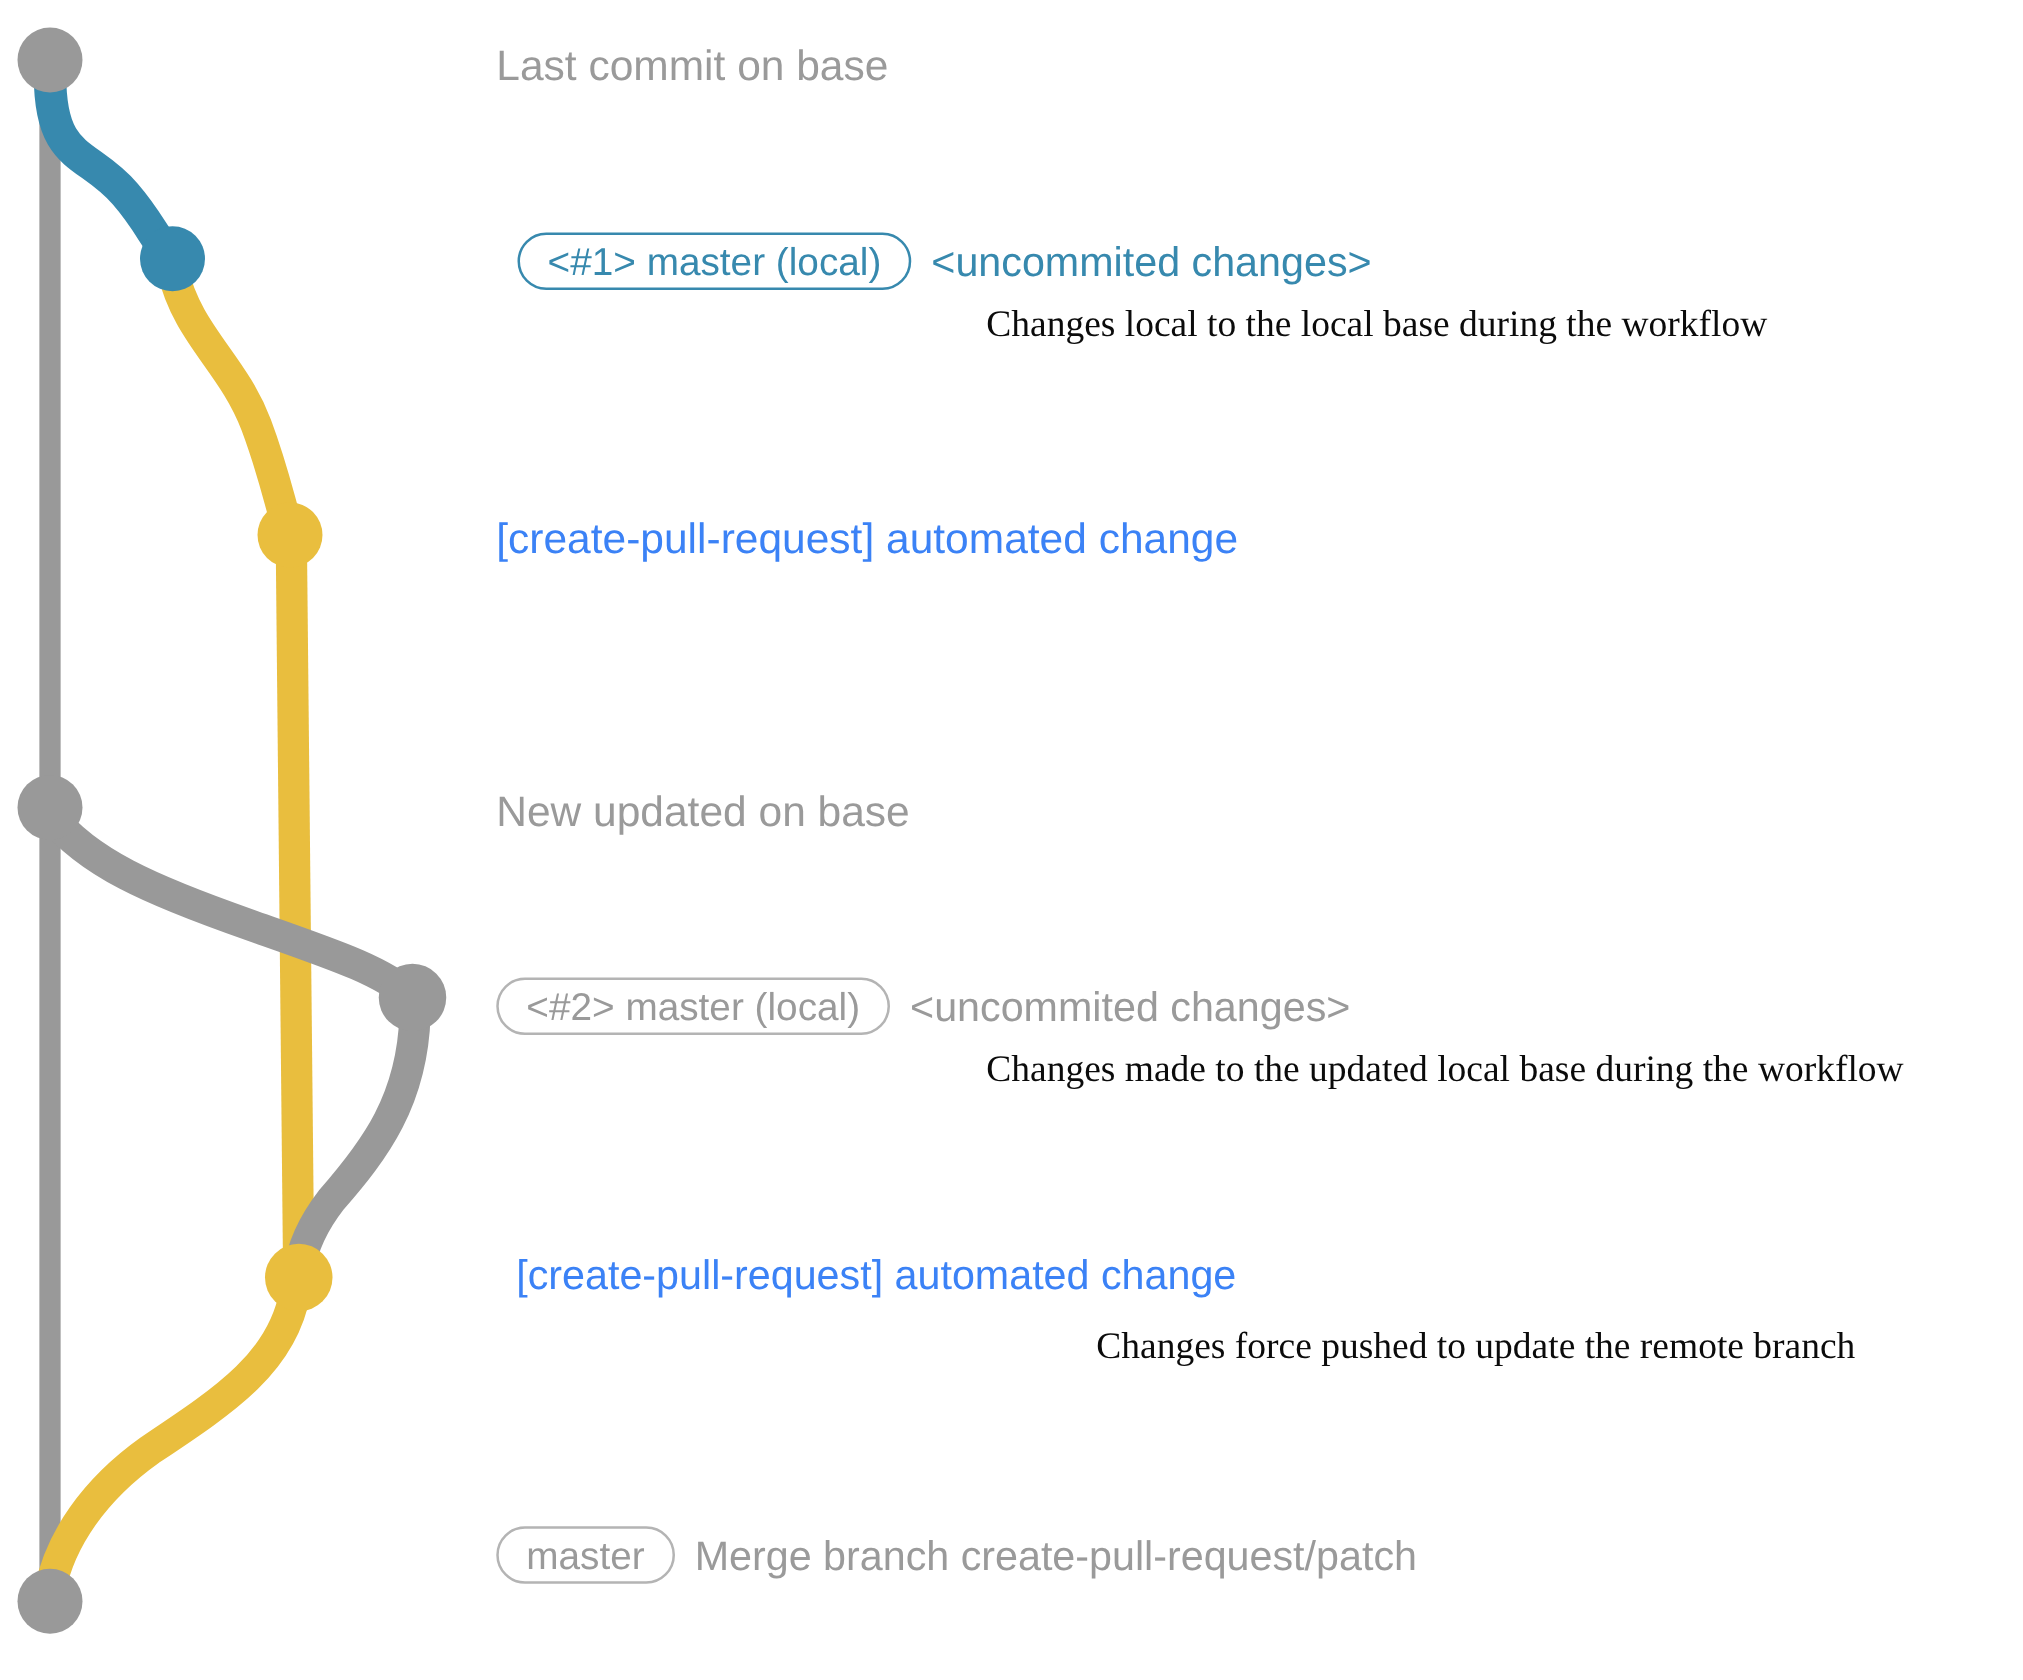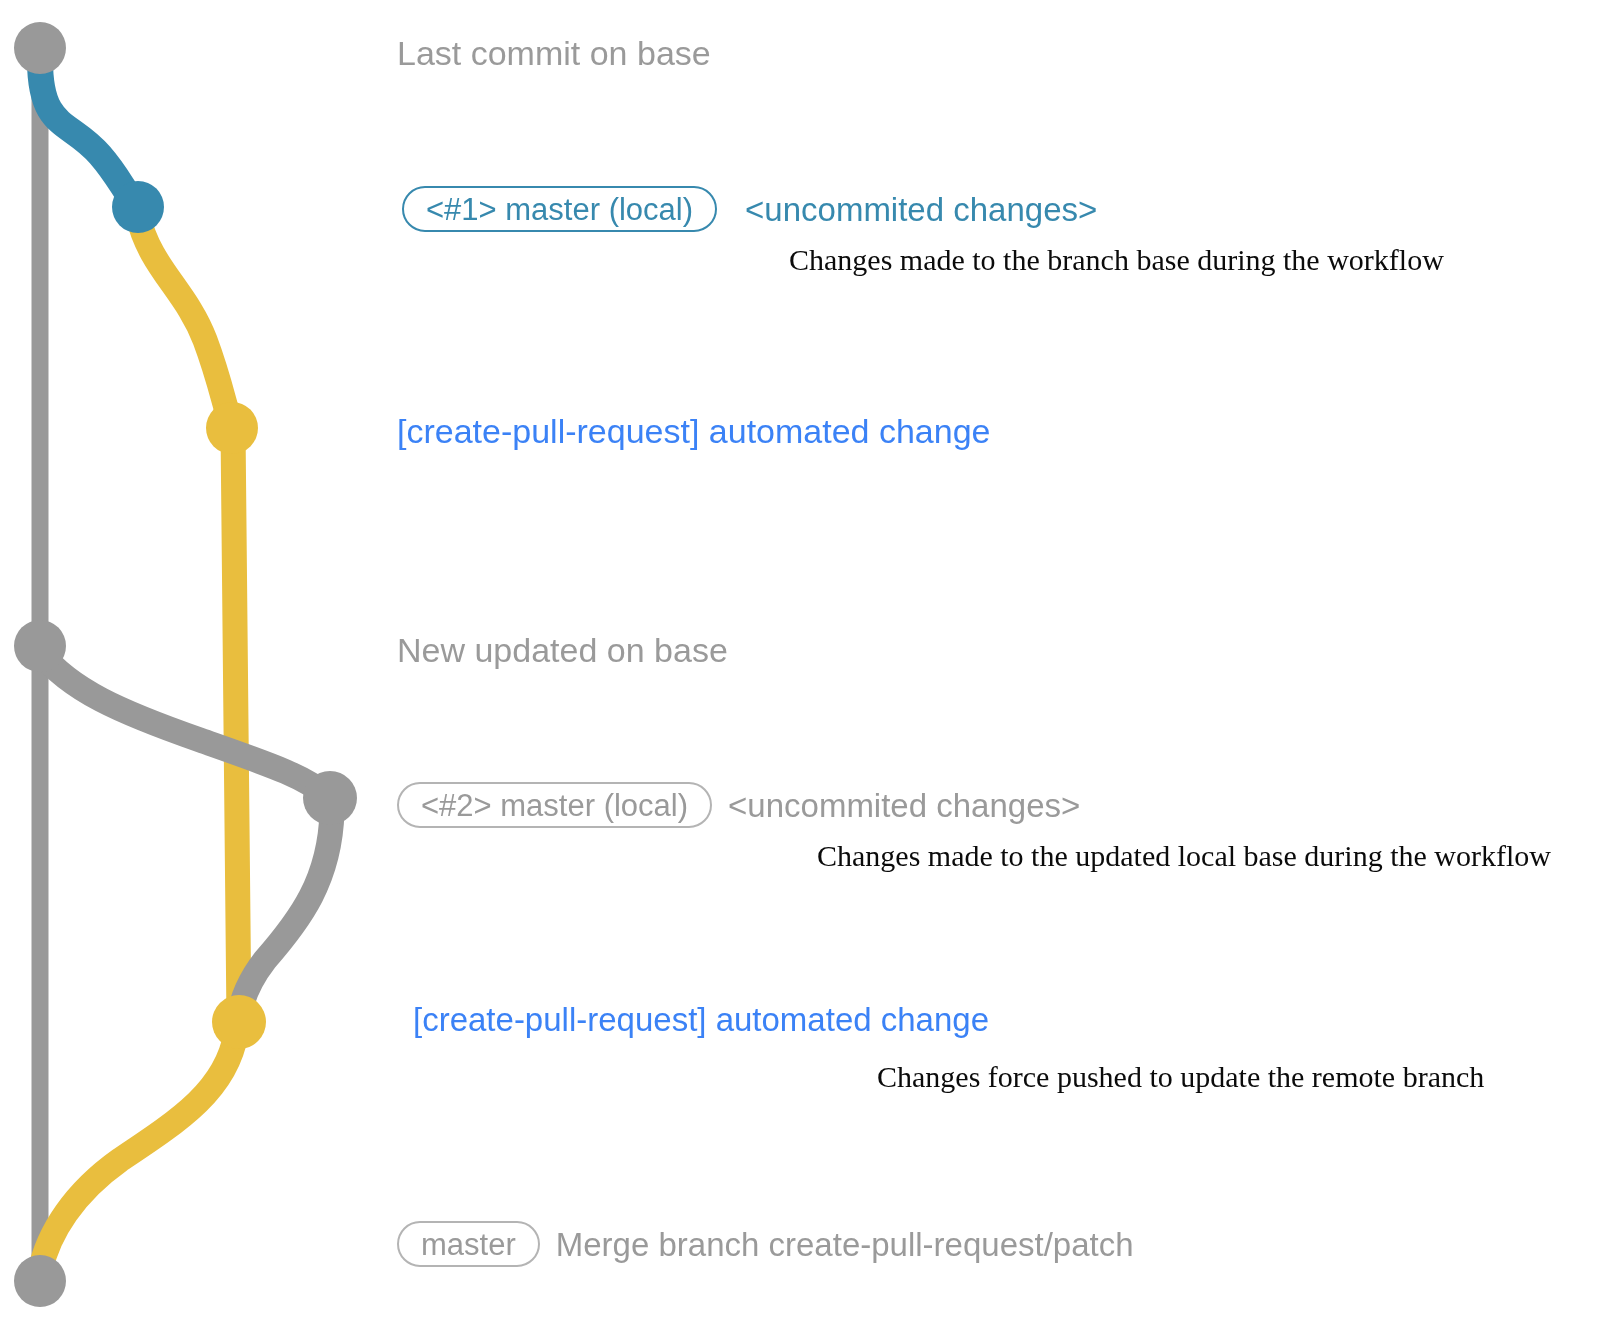--- a/index.html
+++ b/index.html
@@ -118,39 +118,39 @@
   <circle cx="239" cy="1022" r="27" fill="#e9be3e"></circle>
   <circle cx="40" cy="1281" r="26" fill="#999999"></circle>
 </svg>
 
 <div class="annotations">
 
   <div class="row" style="left:397px; top:33px;">
     <div class="headline c-gray">Last commit on base</div>
   </div>
 
-  <div class="row badge-row" style="left:402px; top:186px;gap:12px;">
+  <div class="row badge-row" style="left:414px; top:186px;">
     <span class="badge b-blue">&lt;#1&gt; master (local)</span>
     <span class="badge-title c-blue">&lt;uncommited changes&gt;</span>
   </div>
-  <div class="desc" style="left:789px; top:242px;">Changes made to the branch base during the workflow</div>
+  <div class="desc" style="left:789px; top:242px;">Changes local to the local base during the workflow</div>
 
   <div class="row" style="left:397px; top:411px;">
     <div class="headline c-yellow">[create-pull-request] automated change</div>
   </div>
 
   <div class="row" style="left:397px; top:630px;">
     <div class="headline c-gray">New updated on base</div>
   </div>
 
   <div class="row badge-row" style="left:397px; top:782px;">
     <span class="badge b-gray">&lt;#2&gt; master (local)</span>
     <span class="badge-title c-gray">&lt;uncommited changes&gt;</span>
   </div>
-  <div class="desc" style="left:817px; top:838px;">Changes made to the updated local base during the workflow</div>
+  <div class="desc" style="left:789px; top:838px;">Changes made to the updated local base during the workflow</div>
 
   <div class="row badge-row" style="left:397px; top:1003px;">
     <span class="badge-title c-yellow">[create-pull-request] automated change</span>
   </div>
   <div class="desc" style="left:877px; top:1059px;">Changes force pushed to update the remote branch</div>
 
   <div class="row badge-row" style="left:397px; top:1221px;">
     <span class="badge b-gray">master</span>
     <span class="badge-title c-gray">Merge branch create-pull-request/patch</span>
   </div>

